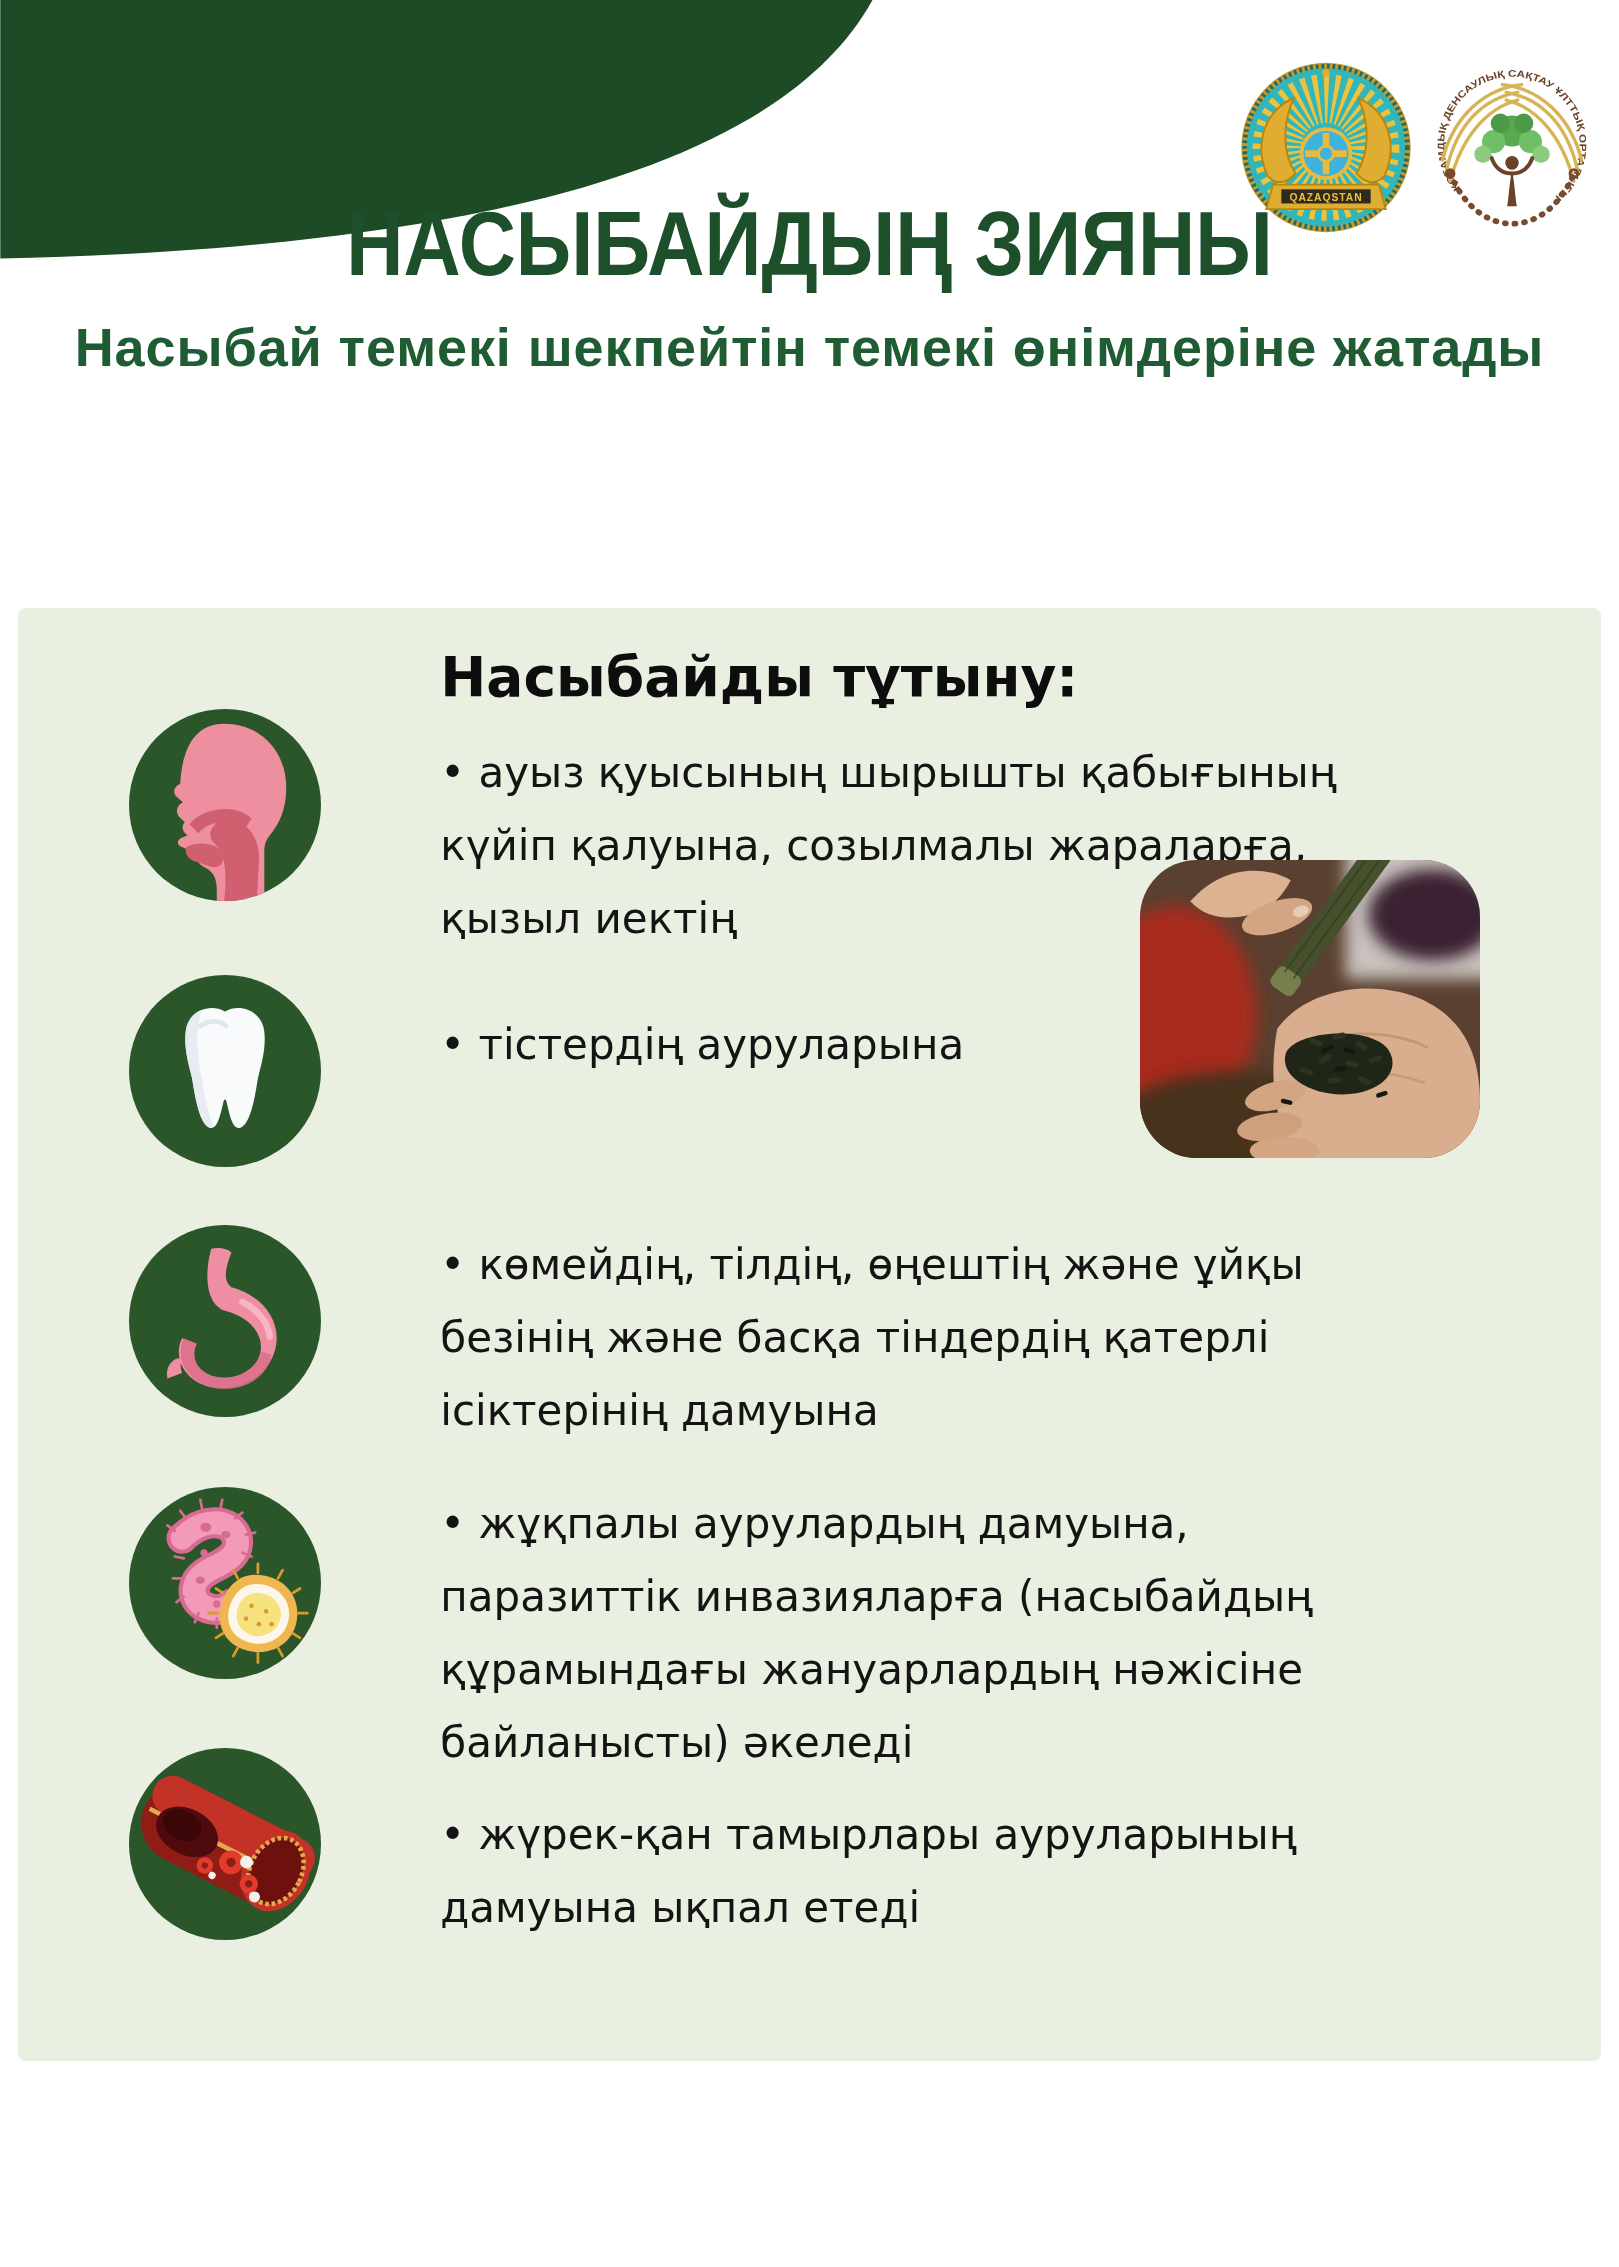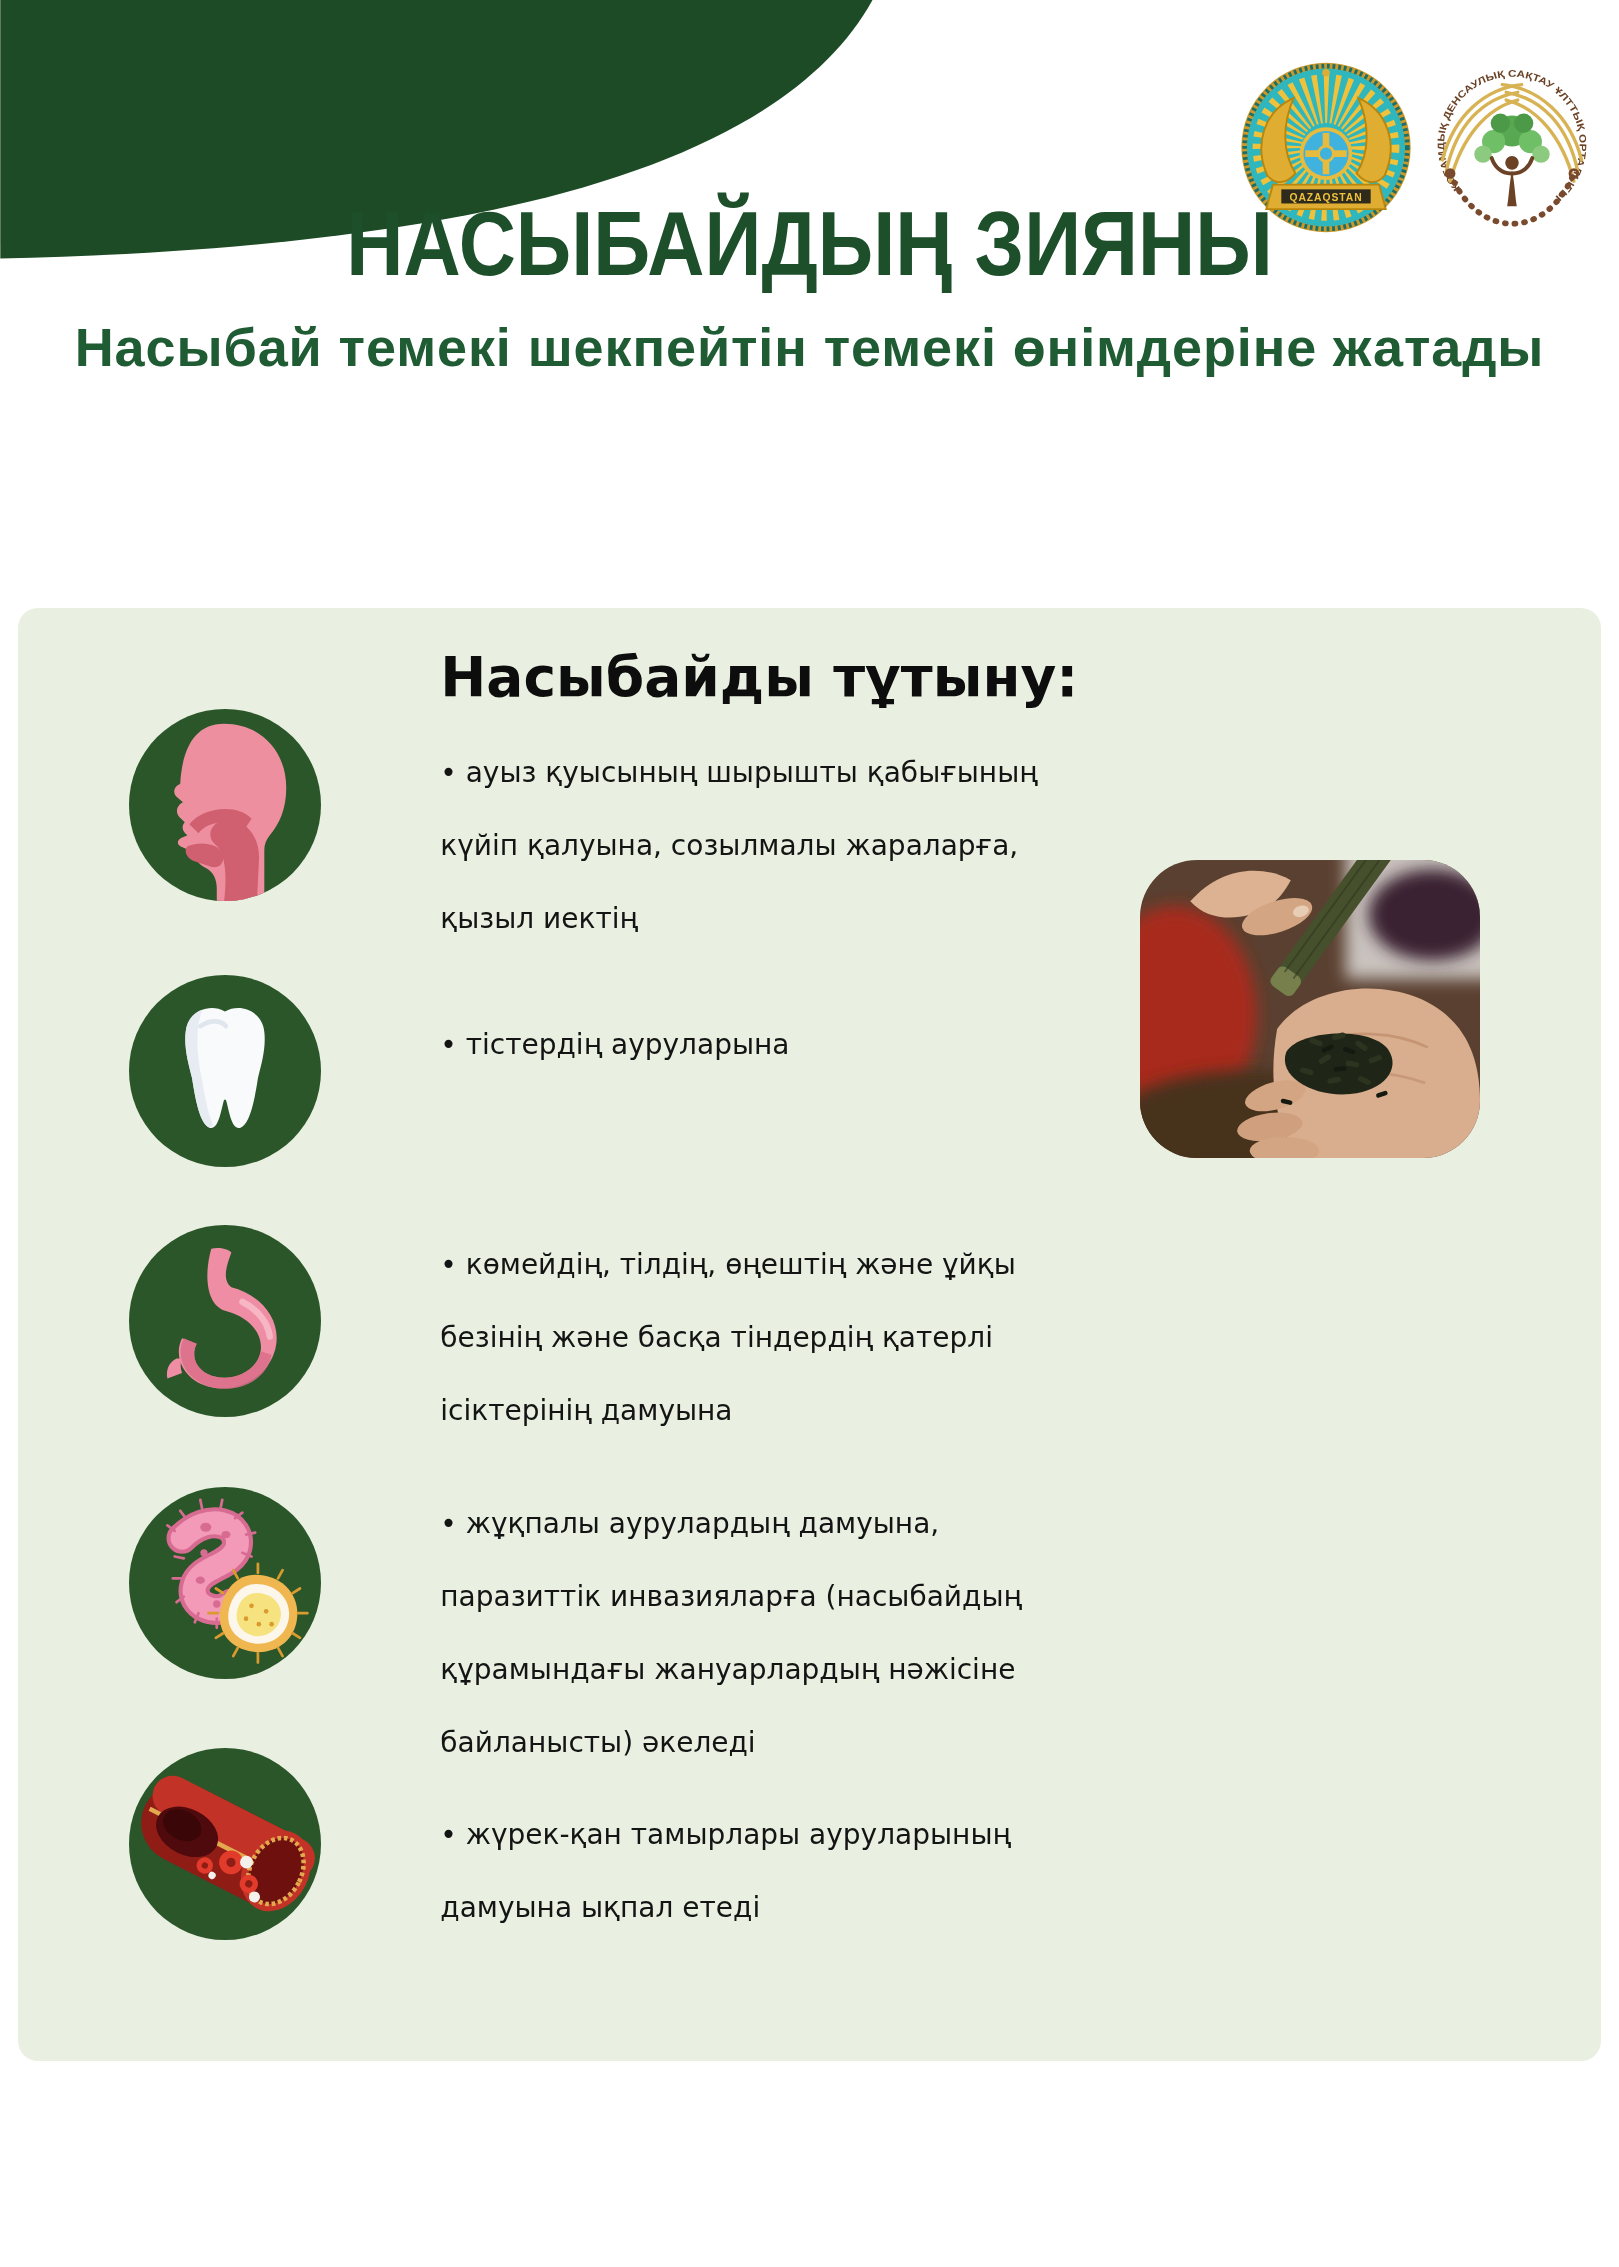--- a/index.html
+++ b/index.html
@@ -11,25 +11,25 @@
   .title{left:0;right:0;top:199px;text-align:center;font-family:"Liberation Sans",sans-serif;
          font-weight:800;font-size:90px;line-height:1;color:#1d4f2b;transform:scaleX(.88);
          letter-spacing:0;white-space:nowrap;}
   .subtitle{left:0;right:0;top:318px;text-align:center;font-family:"Liberation Sans",sans-serif;
             font-weight:700;font-size:54px;line-height:1.1;color:#1f5c33;letter-spacing:0.9px;white-space:nowrap;}
   .intro{left:95px;top:400px;width:1462px;font-size:41px;line-height:57px;color:#161616;
          white-space:pre-line;letter-spacing:0.2px;}
   .logo-emblem{left:1239px;top:60px;width:174px;height:175px;}
   .logo-ncph{left:1425px;top:57px;width:174px;height:175px;}
   
-  .panel{left:18.3px;top:608px;width:1583px;height:1453px;background:#e9f0e1;border-radius:20px;}
+  .panel{left:18.3px;top:608px;width:1583px;height:1453px;background:#e9f0e1;border-radius:8px;}
   .panel-heading{left:422px;top:37px;font-size:55px;font-weight:800;color:#0d0d0d;letter-spacing:0;}
   .icon{left:111px;width:192px;height:192px;}
   .i1{top:101px;} .i2{top:367px;} .i3{top:617px;} .i4{top:879px;} .i5{top:1140px;}
-  .bullet{left:422px;width:1106px;font-size:28px;line-height:73px;color:#141414;white-space:pre-line;}
+  .bullet{left:422px;width:1106px;font-size:42px;line-height:73px;color:#141414;white-space:pre-line;}
   .b1{top:128px;} .b2{top:400px;} .b3{top:620px;} .b4{top:879px;} .b5{top:1190px;}
   .photo{left:1122px;top:252px;width:340px;height:298px;border-radius:57px;overflow:hidden;}
   
   .footer{left:0;top:2063px;width:1619px;height:205px;background:#26522a;}
   .footer-text{left:0;right:0;top:27.4px;text-align:center;font-family:"Liberation Sans",sans-serif;
                font-weight:800;font-size:57px;line-height:71px;color:#ffffff;white-space:pre-line;
                transform:scaleX(.93);}
 </style>
 </head>
 <body>

